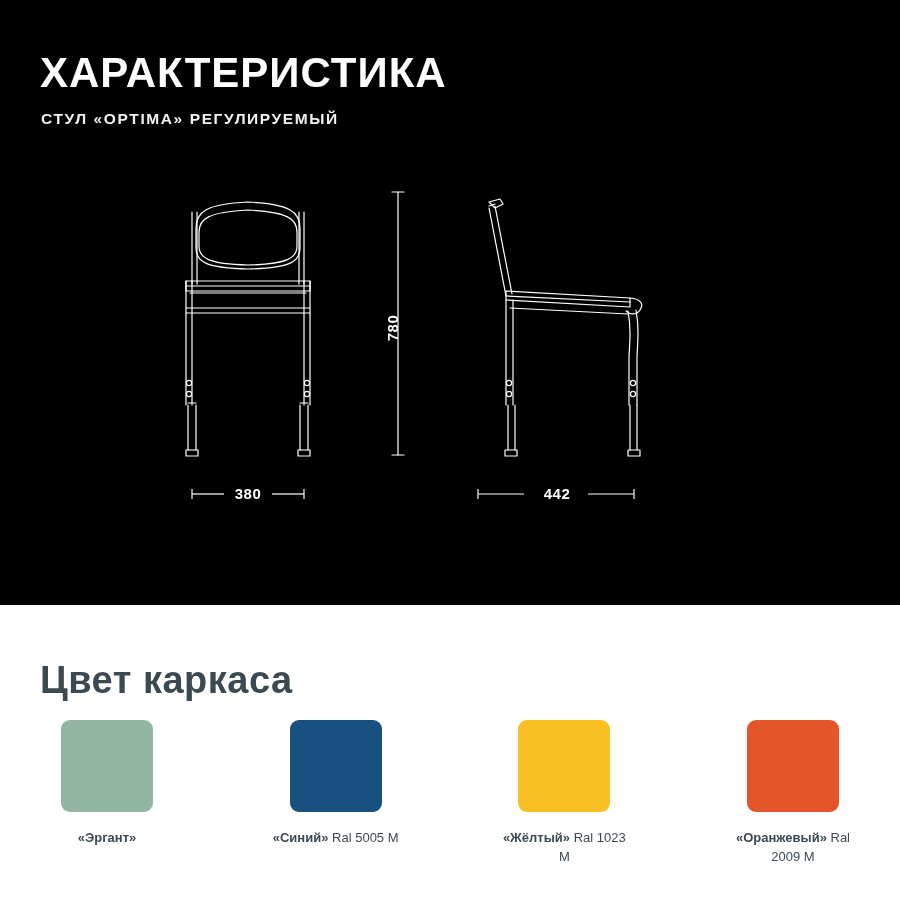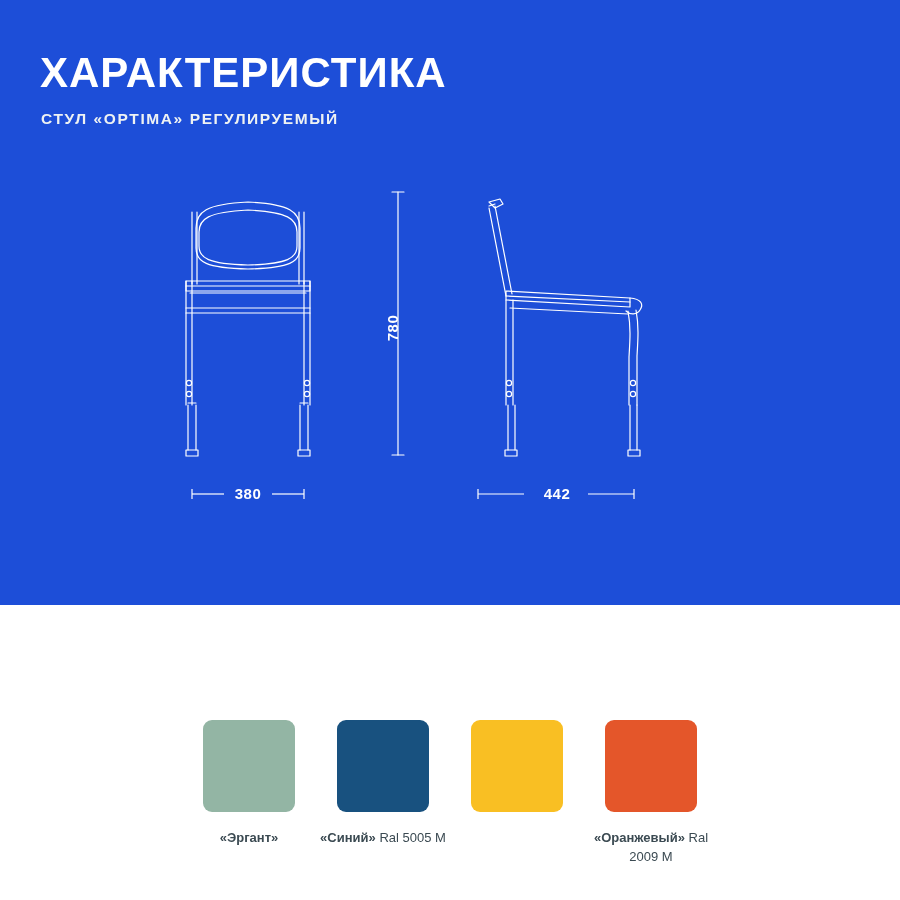--- a/index.html
+++ b/index.html
@@ -18,21 +18,21 @@
     width: 900px;
     height: 900px;
   }
   
   .specs-panel {
     position: absolute;
     left: 0;
     top: 0;
     width: 900px;
     height: 605px;
-    background: #1d4ed8;
+    background: #000000;
     color: #ffffff;
     box-sizing: border-box;
   }
   .specs-title {
     position: absolute;
     left: 40px;
     top: 22px;
     font-size: 42px;
     font-weight: bold;
     letter-spacing: 1px;
@@ -94,21 +94,21 @@
     font-weight: bold;
     color: #3b4a52;
     letter-spacing: 0.5px;
   }
   .swatch-row {
     position: absolute;
     left: 40px;
     top: 115px;
     width: 820px;
     display: flex;
-    justify-content: center;
+    justify-content: space-between;
     gap: 0;
   }
   .swatch-cell {
     width: 134px;
     display: flex;
     flex-direction: column;
     align-items: center;
   }
   .swatch-chip {
     width: 92px;
@@ -233,20 +233,21 @@
         <text class="dim-label" x="248" y="349" text-anchor="middle">380</text>
         <text class="dim-label" x="557" y="349" text-anchor="middle">442</text>
       </svg>
     </div>
 
     <div class="footnote">
     </div>
   </section>
 
   <section class="colors-section">
+    <h2 class="colors-title">Цвет каркаса</h2>
 
     <div class="swatch-row">
 
       <div class="swatch-cell">
         <div class="swatch-chip" style="background:#93b5a4;"></div>
         <div class="swatch-caption">
           <b>«Эргант»</b>
           <span></span>
         </div>
       </div>
@@ -255,20 +256,24 @@
         <div class="swatch-chip" style="background:#18517f;"></div>
         <div class="swatch-caption">
           <b>«Синий»</b>
           <span>Ral 5005 M</span>
         </div>
       </div>
 
 
       <div class="swatch-cell">
         <div class="swatch-chip" style="background:#f9bf23;"></div>
+        <div class="swatch-caption">
+          <b>«Жёлтый»</b>
+          <span>Ral 1023 M</span>
+        </div>
       </div>
 
       <div class="swatch-cell">
         <div class="swatch-chip" style="background:#e4562a;"></div>
         <div class="swatch-caption">
           <b>«Оранжевый»</b>
           <span>Ral 2009 M</span>
         </div>
       </div>
 

